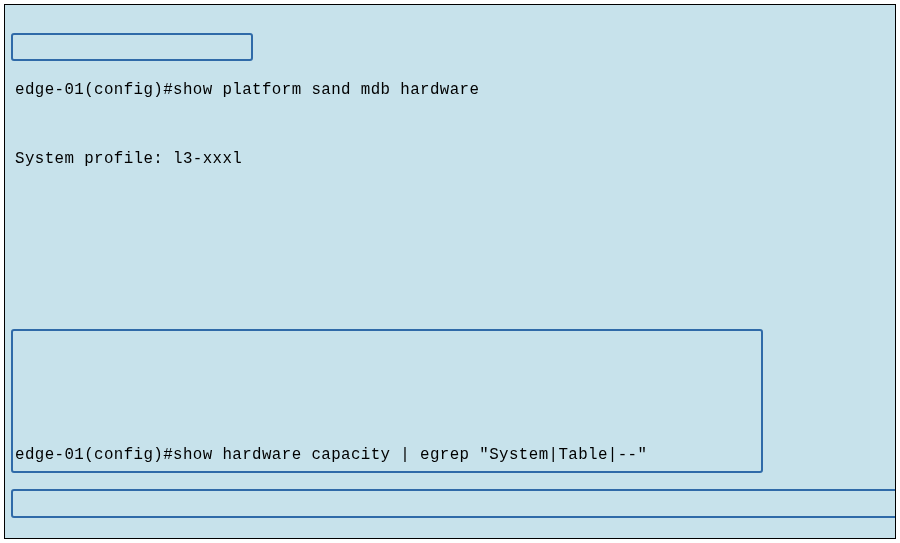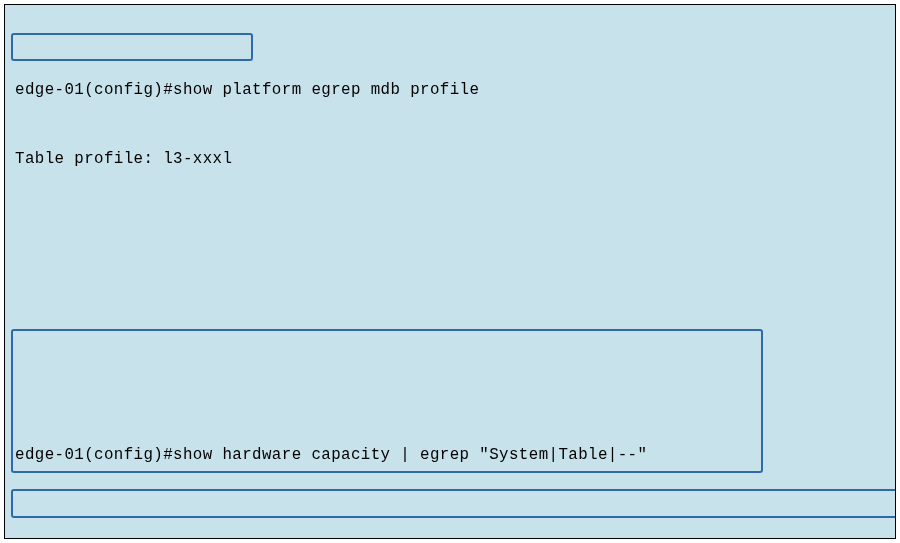--- a/index.html
+++ b/index.html
@@ -34,22 +34,22 @@
     border: 2px solid #2f6aa8;
     border-radius: 3px;
     pointer-events: none;
   }
 </style>
 </head>
 <body>
 
 <div class="terminal">
   
-  <div class="line"><span>edge-01(config)#</span><span>show platform egrep mdb profile</span></div>
-  <div class="line">Table profile: l3-xxxl</div>
+  <div class="line"><span>edge-01(config)#</span><span>show platform sand mdb hardware</span></div>
+  <div class="line">System profile: l3-xxxl</div>
   <div class="line"> </div>
   <div class="line"> </div>
   <div class="line"> </div>
   
   <div class="line"><span>edge-01(config)#</span><span>show hardware capacity | egrep "System|Table|--"</span></div>
   
   <div id="rows"><div class="line">Table       Feature                 Chip                 Used     Used        Free</div></div>
 
   
   <div class="highlight-box" style="left:6px; top:28px; width:238px; height:24px;"></div>

